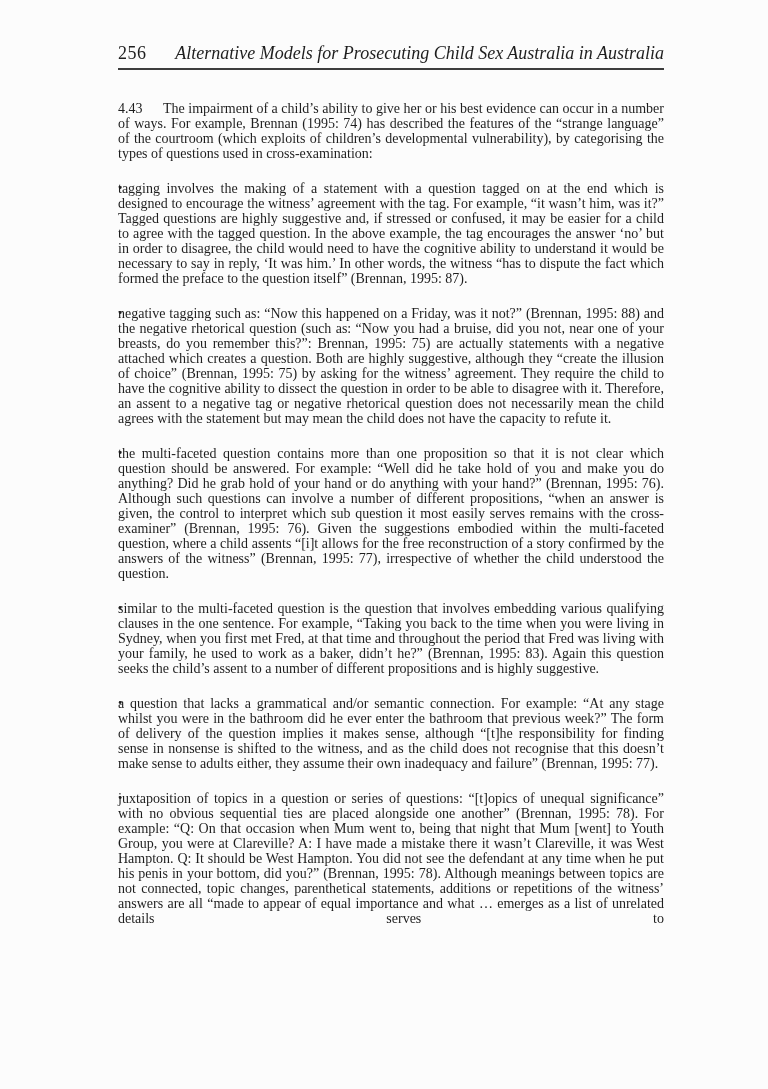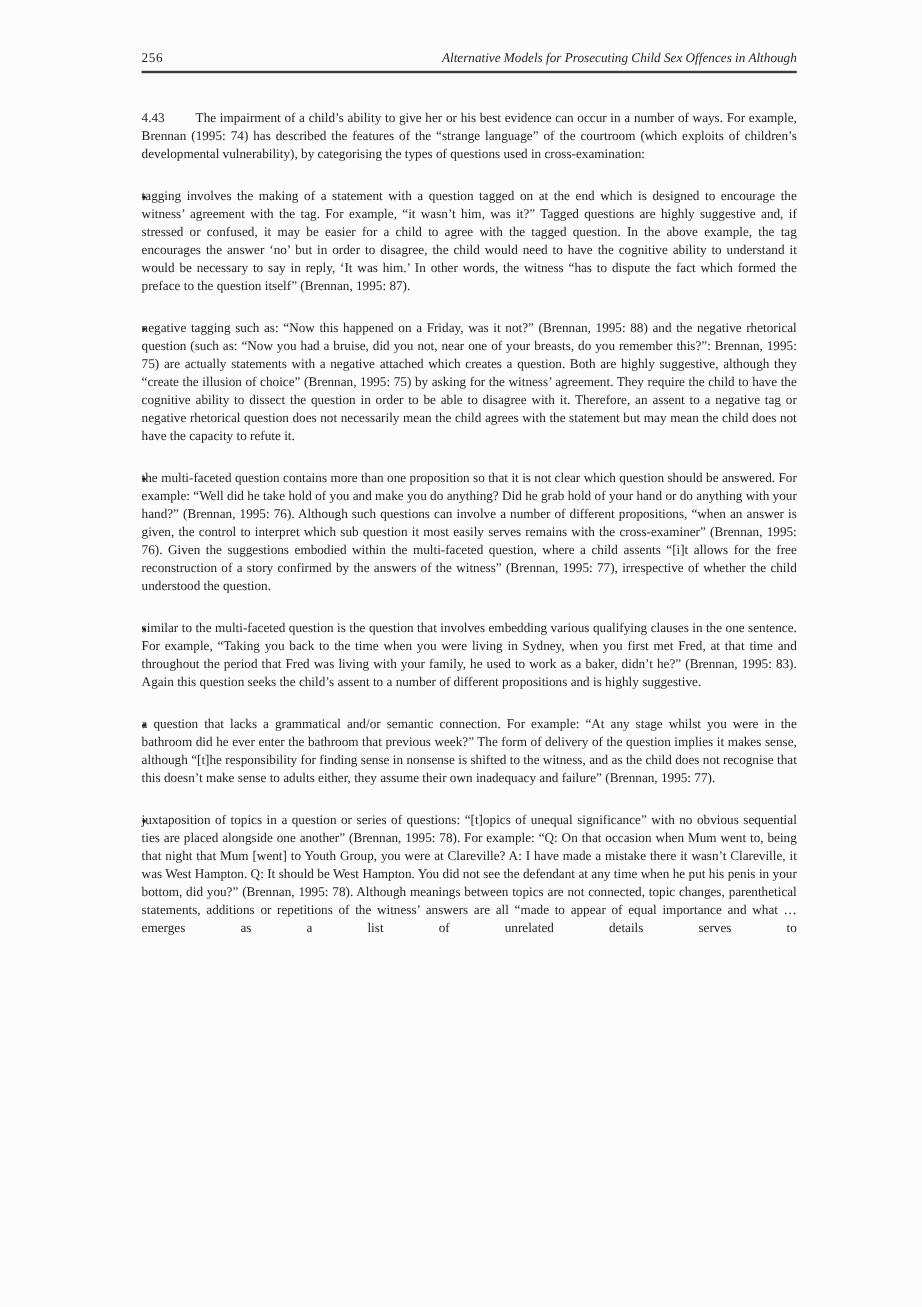--- a/index.html
+++ b/index.html
@@ -19,32 +19,32 @@
   .content {
     position: absolute;
     left: 118px;
     top: 43px;
     width: 546px;
   }
   .page-header {
     display: flex;
     justify-content: space-between;
     align-items: baseline;
-    font-size: 11px;
+    font-size: 18px;
     padding-bottom: 4px;
     border-bottom: 2px solid #3d3d3d;
   }
   .page-header .pageno {
     letter-spacing: 0.5px;
   }
   .page-header .running-title {
     font-style: italic;
   }
   .para, .btext {
-    font-size: 11px;
+    font-size: 14px;
     line-height: 15px;
     text-align: justify;
     margin: 0;
   }
   .para-main {
     margin-top: 31px;
   }
   .pnum {
     display: inline-block;
     width: 45px;
@@ -68,21 +68,21 @@
   }
 </style>
 </head>
 <body>
 
 <div class="page">
   <div class="content">
 
     <div class="page-header">
       <span class="pageno">256</span>
-      <span class="running-title">Alternative Models for Prosecuting Child Sex Offences in Although</span>
+      <span class="running-title">Alternative Models for Prosecuting Child Sex Australia in Australia</span>
     </div>
 
     <p class="para para-main"><span class="pnum">4.43</span><span>The impairment of a child’s ability to give her or his best evidence can occur in a number of ways.  For example, Brennan (1995: 74) has described the features of the “strange language” of the courtroom (which exploits of children’s developmental vulnerability), by categorising the types of questions used in cross-examination:</span></p>
 
     <div class="bullet-item">
       <span class="marker">•</span>
       <p class="btext">tagging involves the making of a statement with a question tagged on at the end which is designed to encourage the witness’ agreement with the tag.  For example, “it wasn’t him, was it?”  Tagged questions are highly suggestive and, if stressed or confused, it may be easier for a child to agree with the tagged question.  In the above example, the tag encourages the answer ‘no’ but in order to disagree, the child would need to have the cognitive ability to understand it would be necessary to say in reply, ‘It was him.’  In other words, the witness “has to dispute the fact which formed the preface to the question itself” (Brennan, 1995: 87).</p>
     </div>
 
     <div class="bullet-item">

